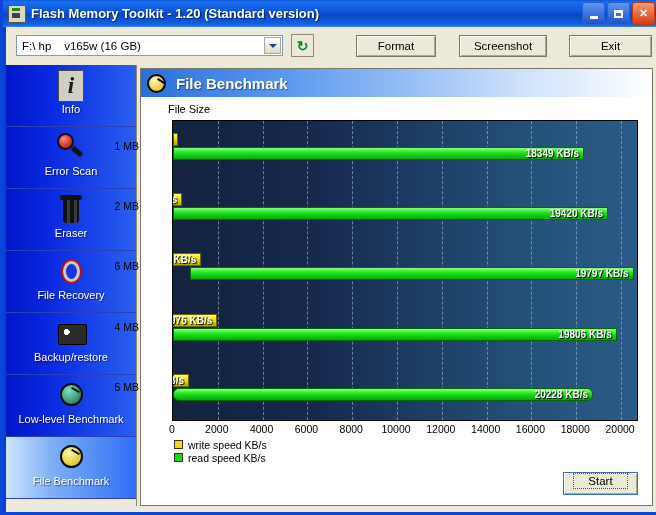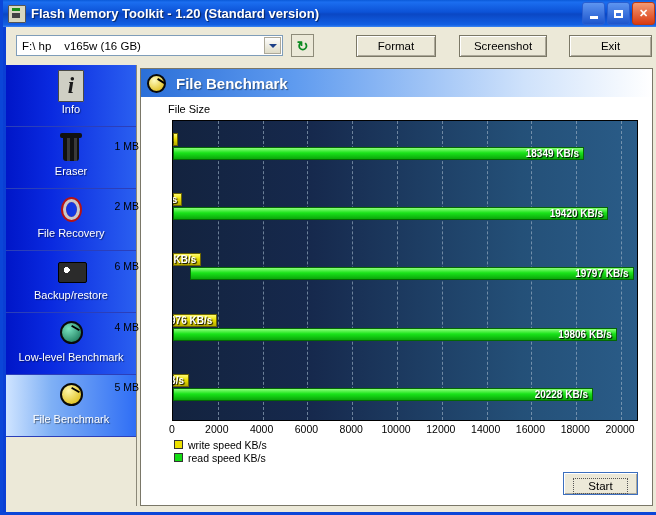--- a/index.html
+++ b/index.html
@@ -221,21 +221,21 @@
   }
   #legend .row{display:flex;align-items:center;height:13px;text-align:right;}
   #legend .sw{width:9px;height:9px;margin-right:5px;border:1px solid #333;box-sizing:border-box;}
   #legend .sw.w{background:#ece000;}
   #legend .sw.r{background:#15dd15;}
   #legend .tx{font-size:10.5px;color:#000;}
 
   #start-btn{
     position:absolute;right:14px;bottom:10px;width:75px;height:23px;
     background:#ece9d8;border:1px solid #3c6fbe;box-sizing:border-box;
-    display:flex;align-items:flex-end;justify-content:center;
+    display:flex;align-items:flex-start;justify-content:center;
     box-shadow:inset 1px 1px 0 #fff, inset -1px -1px 0 #aca899;
   }
   #start-btn .inner{
     border:1px dotted #555;padding:1px 14px;font-size:11.5px;color:#000;
   }
   #statusbar{
     position:absolute;left:3px;bottom:0;width:650px;height:6px;
     background:#ece9d8;
   }
 </style>
@@ -274,20 +274,26 @@
   </div>
 
   <div id="content">
 
     <div id="sidebar">
         <div class="side-item">
           <div class="ico">
             <div class="ic-info"></div>
           </div>
           <div class="lbl">Info</div>
+        </div>
+        <div class="side-item">
+          <div class="ico">
+            <div class="ic-scan"></div>
+          </div>
+          <div class="lbl">Error Scan</div>
         </div>
         <div class="side-item">
           <div class="ico">
             <div class="ic-eraser"></div>
           </div>
           <div class="lbl">Eraser</div>
         </div>
         <div class="side-item">
           <div class="ico">
             <div class="ic-recovery"></div>
@@ -374,21 +380,21 @@
                   <span class="v">1976 KB/s</span>
                 </div>
                 <div class="bar r" style="left: 0px; top: 26px; width: 443.731px; text-decoration: underline;">
                   <span class="v">19806 KB/s</span>
                 </div>
               </div>
               <div class="rowgroup" style="top: 240.8px; height: 60.2px;">
                 <div class="bar w" style="left: 0px; top: 12px; width: 16.1532px;">
                   <span class="v">721 KB/s</span>
                 </div>
-                <div class="bar r" style="left: 0px; top: 26px; width: 420px;">
+                <div class="bar r" style="left: 0px; top: 26px; width: 420px; border-radius: 6px;">
                   <span class="v">20228 KB/s</span>
                 </div>
               </div>
             </div>
         </div>
 
         <div id="xlabels">
             <div class="xl" style="left: 0px;">0</div>
             <div class="xl" style="left: 44.8077px;">2000</div>
             <div class="xl" style="left: 89.6154px;">4000</div>

